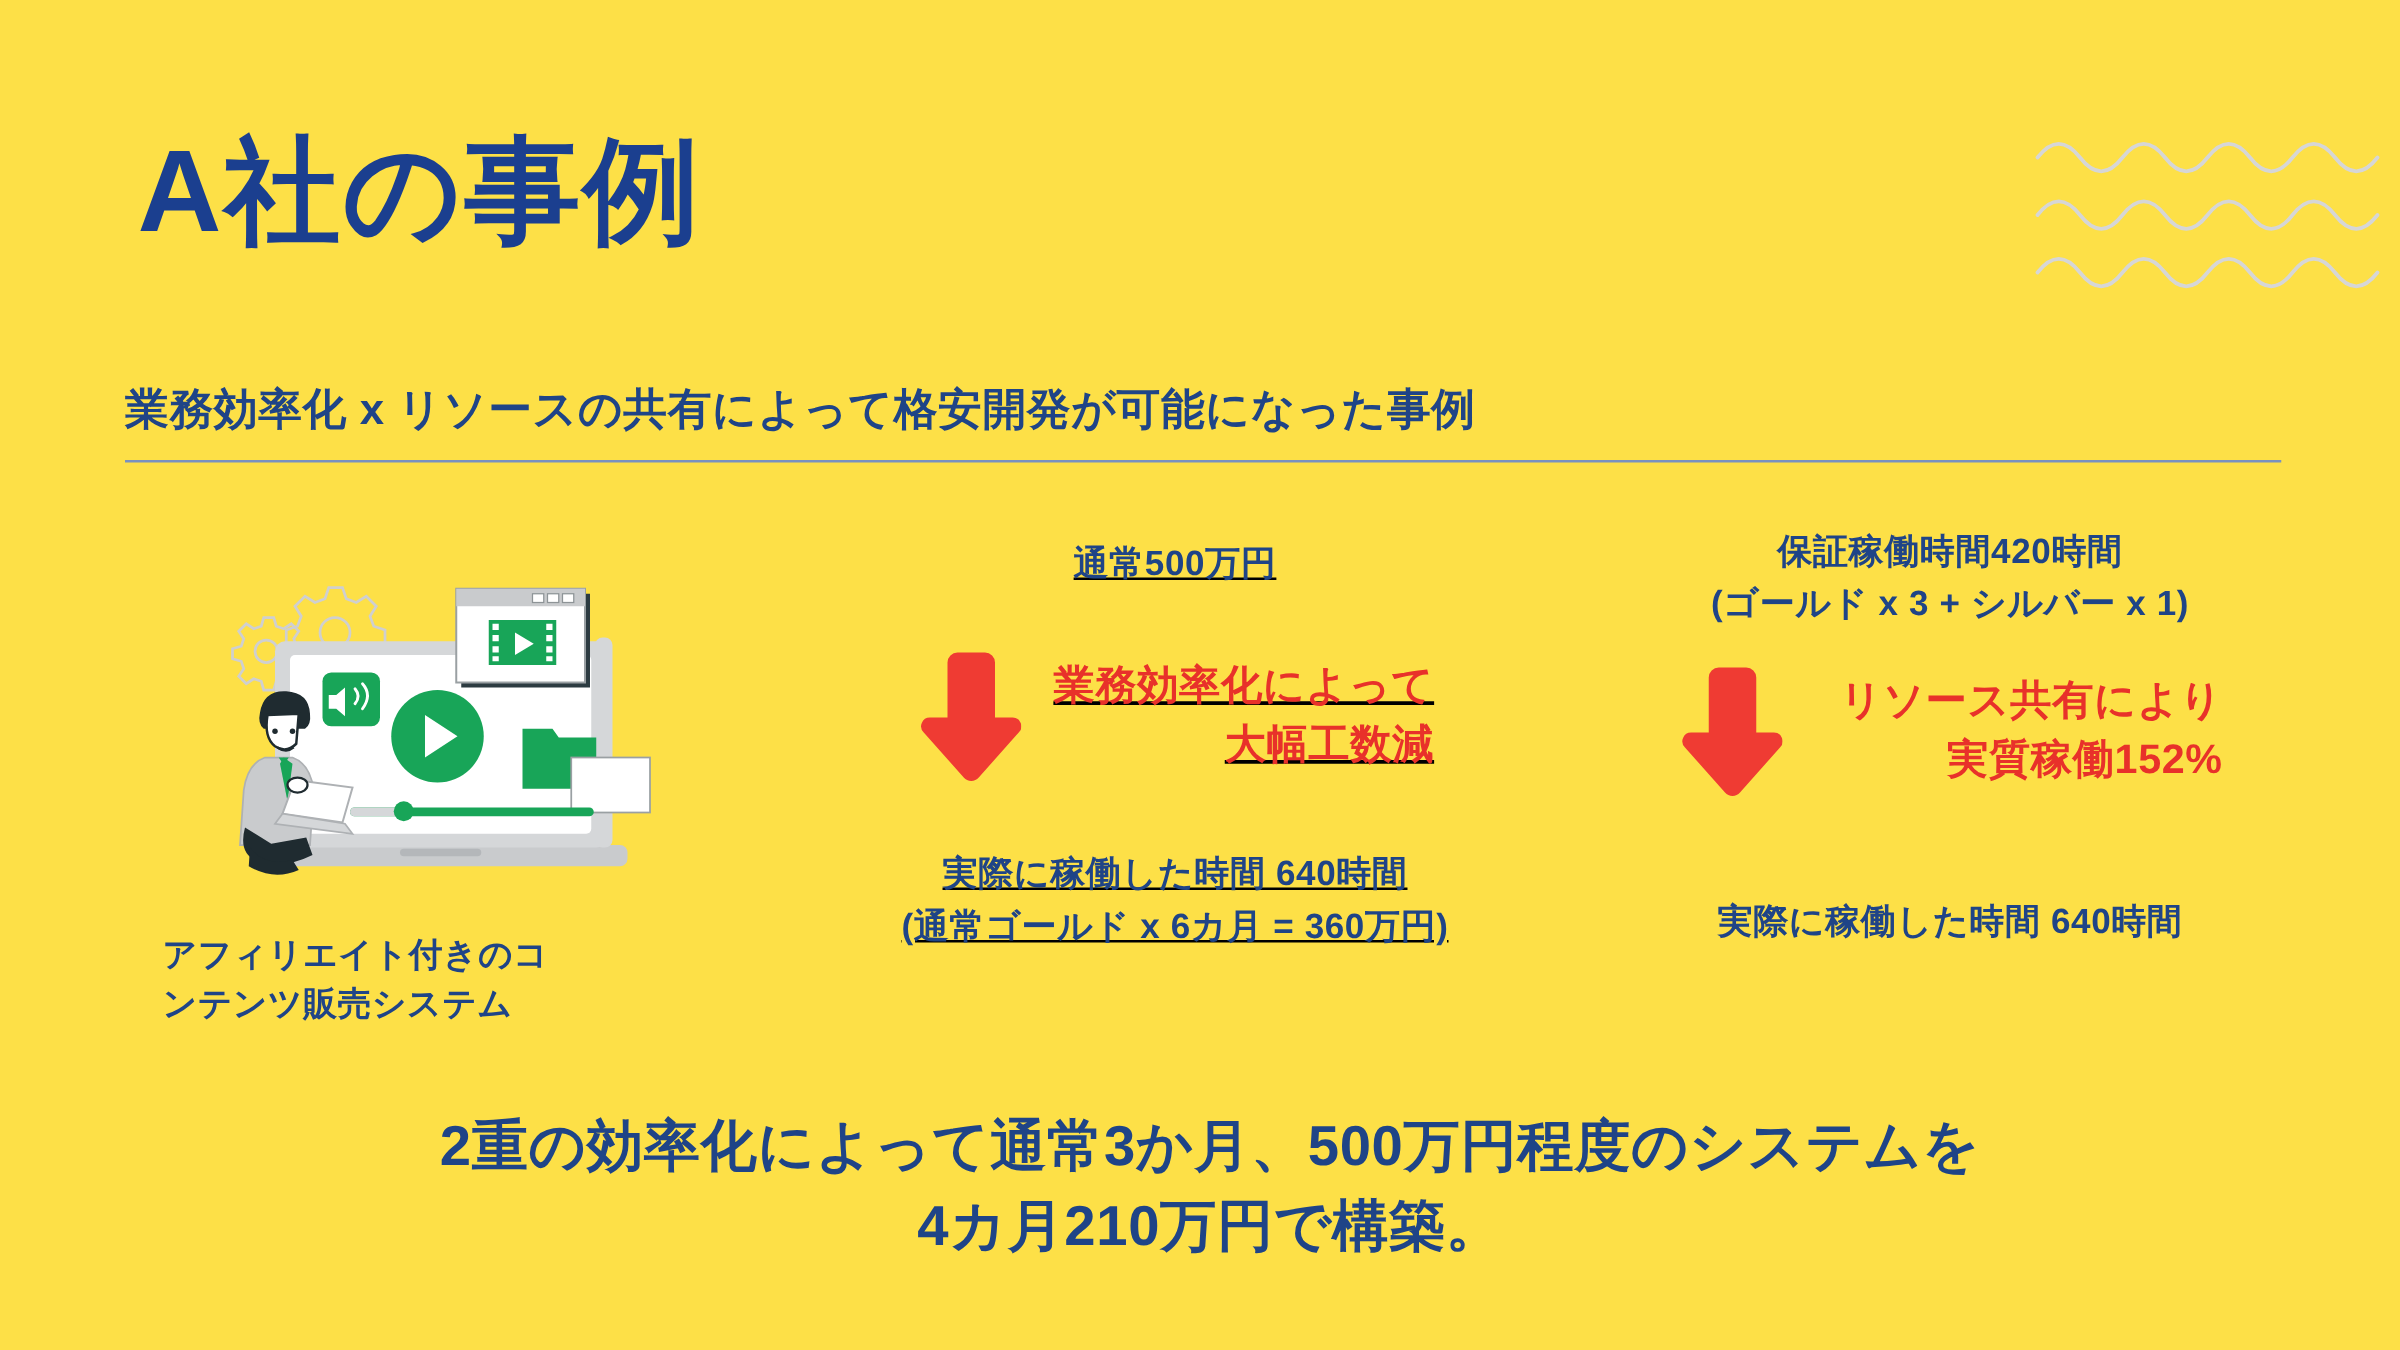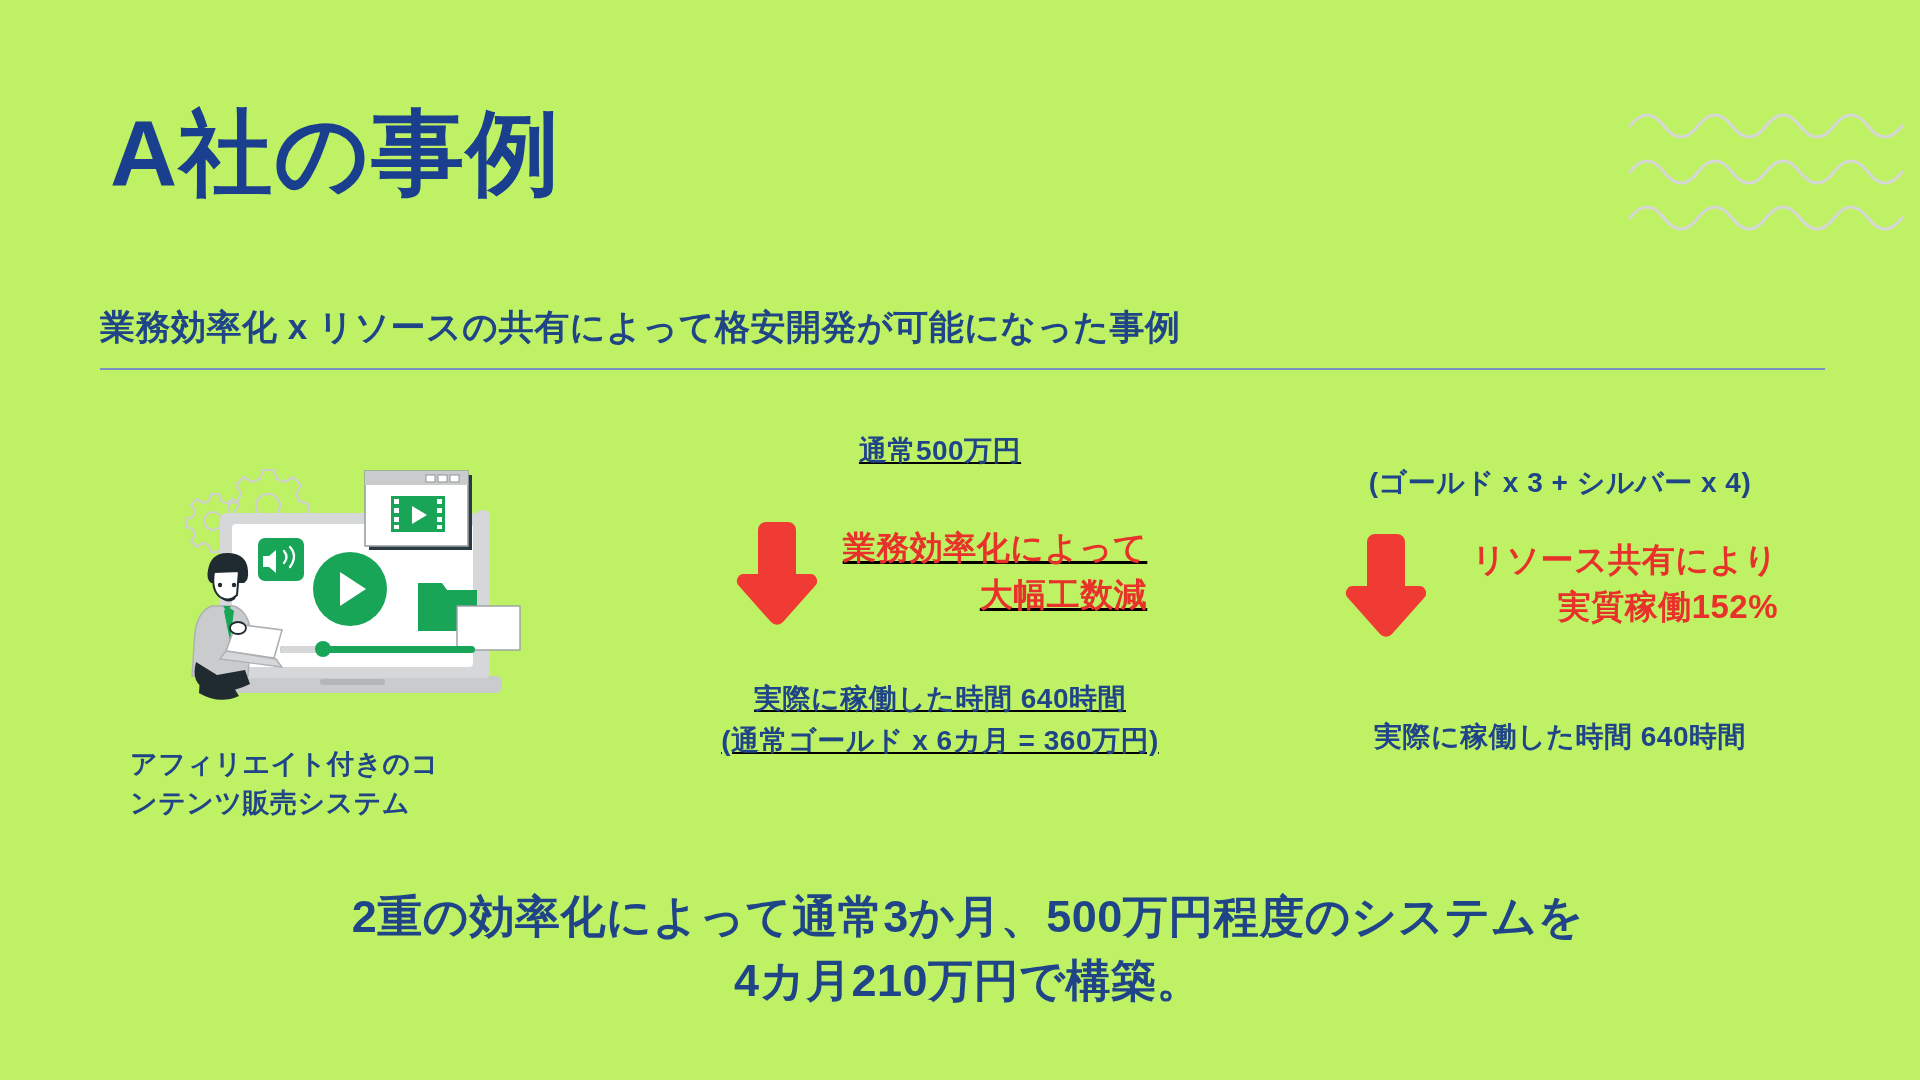--- a/index.html
+++ b/index.html
@@ -14,21 +14,21 @@
     background: #f4f5f6;
     font-family: "Liberation Sans", "DejaVu Sans", sans-serif;
     position: relative;
   }
 
   .slide {
     position: absolute;
     inset: 0;
     width: 1920px;
     height: 1080px;
-    background: #bef264;
+    background: #fde047;
   }
 
   
   .waves {
     position: absolute;
     top: 108px;
     right: 0px;
     width: 300px;
     height: 130px;
     pointer-events: none;
@@ -288,22 +288,22 @@
     </div>
 
     <div class="foot-text mid-foot">
       <span>実際に稼働した時間 640時間</span><br>
       <span>(通常ゴールド x 6カ月 = 360万円)</span>
     </div>
   </div>
 
   <div class="col-right">
     <div class="head-text">
-      <br>
-      <span>(ゴールド x 3 + シルバー x 4)</span>
+      <span>保証稼働時間420時間</span><br>
+      <span>(ゴールド x 3 + シルバー x 1)</span>
     </div>
 
     <div class="arrow-row right-arrow-row">
       <svg class="arrow" viewBox="0 0 84 112">
         <path d="M29,6 h26 a8,8 0 0 1 8,8 v44 h14 a7,7 0 0 1 5,12 l-32,36 a8,8 0 0 1 -12,0 l-32,-36 a7,7 0 0 1 5,-12 h14 v-44 a8,8 0 0 1 8,-8 z" fill="#ef3b33"></path>
       </svg>
       <div class="red-text">
         <span>リソース共有により</span><br>
         <span>実質稼働152%</span>
       </div>

